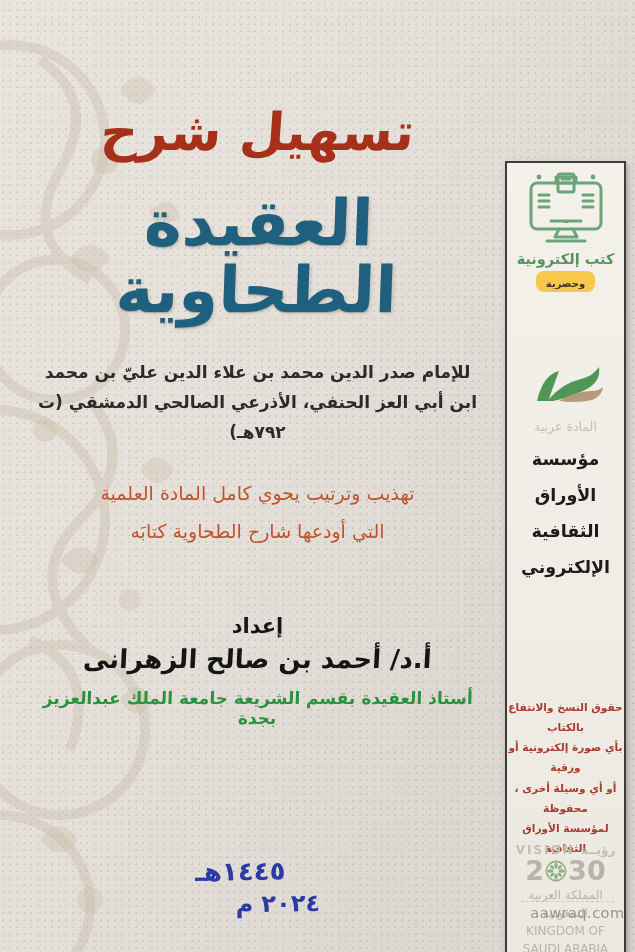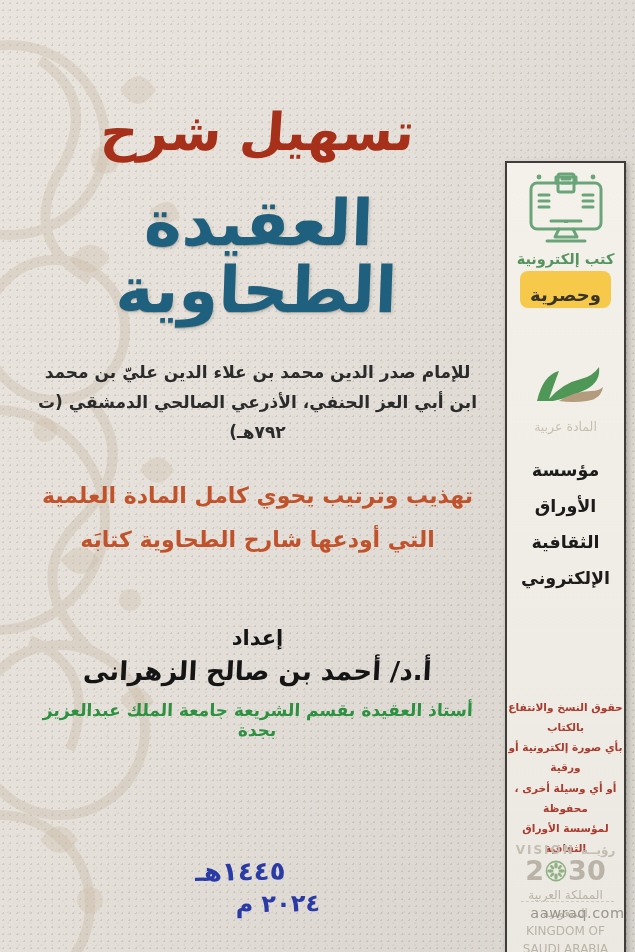--- a/index.html
+++ b/index.html
@@ -29,21 +29,21 @@
   }
   .main-title{
     margin-top:28px;font-size:64px;line-height:1.05;font-weight:bold;color:#20607f;
     text-shadow:0 1px 0 rgba(130,105,80,.35), 2px 2px 3px rgba(80,80,80,.18);
     transform:skewX(-2deg);
   }
   .author-block{
     margin-top:34px;font-size:17px;font-weight:bold;color:#2b2b2b;line-height:1.75;
   }
   .subtitle-block{
-    margin-top:26px;font-size:22px;font-weight:bold;color:#c0532c;line-height:2.0;
+    margin-top:26px;font-size:19px;font-weight:normal;color:#c0532c;line-height:2.0;
   }
   .prep-label{margin-top:64px;font-size:21px;font-weight:bold;color:#151515;text-align:center;}
   .prep-name{margin-top:6px;font-size:26px;font-weight:bold;color:#151515;transform:skewX(-3deg);}
   .prep-title{margin-top:14px;font-size:17px;font-weight:bold;color:#2c9140;transform:skewX(-2deg);}
   .date-block{
     position:absolute;left:0;top:856px;width:465px;text-align:center;direction:rtl;
     color:#2a3aa6;font-weight:bold;transform:rotate(-1deg);
   }
   .date-hijri{font-size:26px;padding-right:34px;}
   .date-greg{font-size:24px;margin-top:4px;padding-left:40px;}
@@ -52,27 +52,27 @@
   .sidebar{
     position:absolute;left:505px;top:161px;width:121px;height:915px;
     background:linear-gradient(180deg,#f4f1ea 0%, #efece5 55%, #eae7e0 100%);
     border:2px solid #3f3d39;box-sizing:border-box;
     box-shadow:2px 3px 6px rgba(60,55,45,.35);
     direction:rtl;text-align:center;
   }
   .ebadge{position:absolute;top:8px;left:0;width:100%;}
   .ebadge .line1{font-size:14.5px;font-weight:bold;color:#55945f;margin-top:2px;}
   .ebadge .line2{
-    display:inline-block;margin-top:4px;font-size:18px;font-weight:bold;color:#3a3427;
-    background:#f6c94a;border-radius:8px;padding:13px 10px 3px;
+    display:inline-block;margin-top:4px;font-size:10px;font-weight:bold;color:#3a3427;
+    background:#f6c94a;border-radius:8px;padding:7px 10px 3px;
   }
   .aawraq-logo{position:absolute;top:198px;left:0;width:100%;}
   .aawraq-logo .logo-text{font-size:12.5px;color:#c7bfb1;margin-top:2px;letter-spacing:.5px;}
   .foundation{
-    position:absolute;top:290px;left:0;width:100%;
+    position:absolute;top:279px;left:0;width:100%;
     font-size:17.5px;font-weight:bold;color:#1d1c1a;line-height:2.05;
   }
   .copyright{
     position:absolute;top:534px;left:0;width:100%;
     font-size:10.6px;font-weight:bold;color:#a83c2e;line-height:1.9;
   }
   .vision{position:absolute;top:680px;left:0;width:100%;direction:ltr;color:#b9b3a8;}
   .vision-row1{font-size:12px;font-weight:bold;letter-spacing:2px;color:#c3bdb2;}
   .vision-row1 .ar{font-family:"DejaVu Sans",sans-serif;letter-spacing:0;}
   .vision-row2{font-size:27px;font-weight:bold;line-height:1;color:#b9b3a8;display:flex;align-items:center;justify-content:center;gap:1px;}

